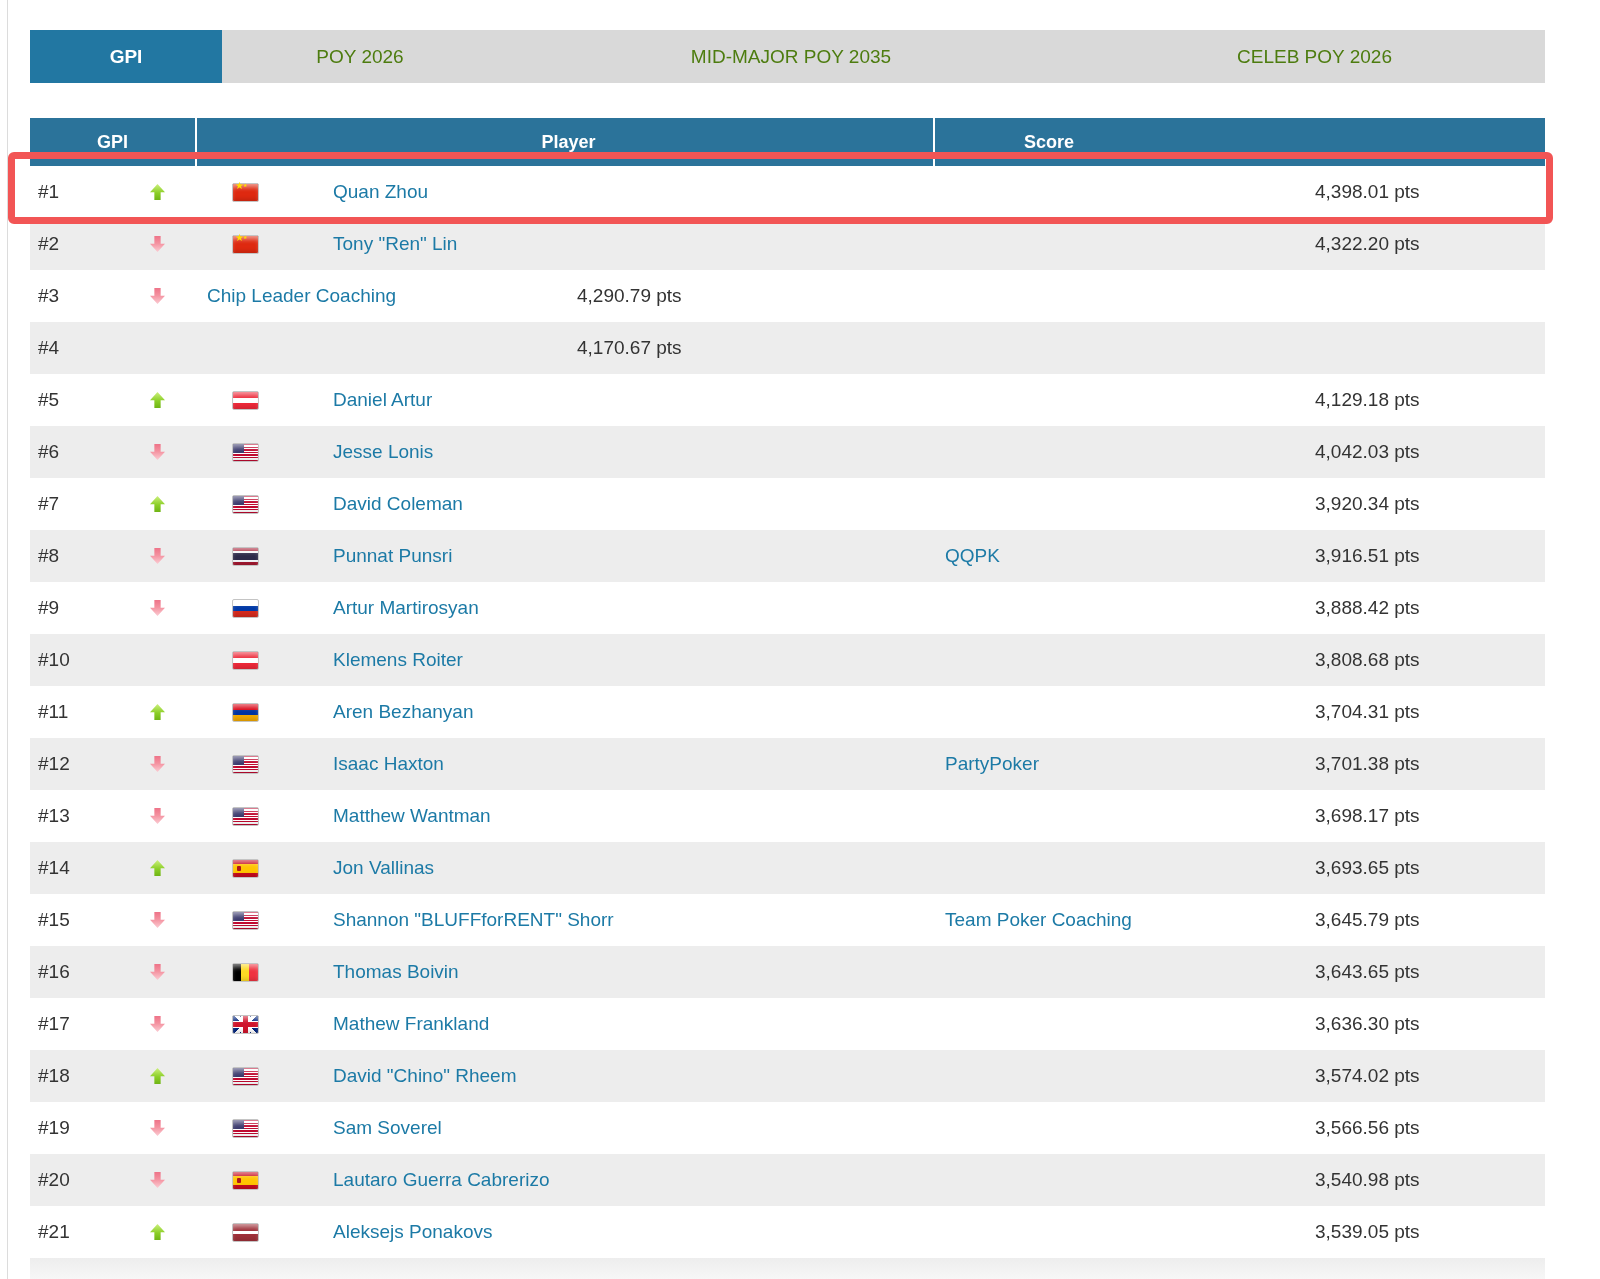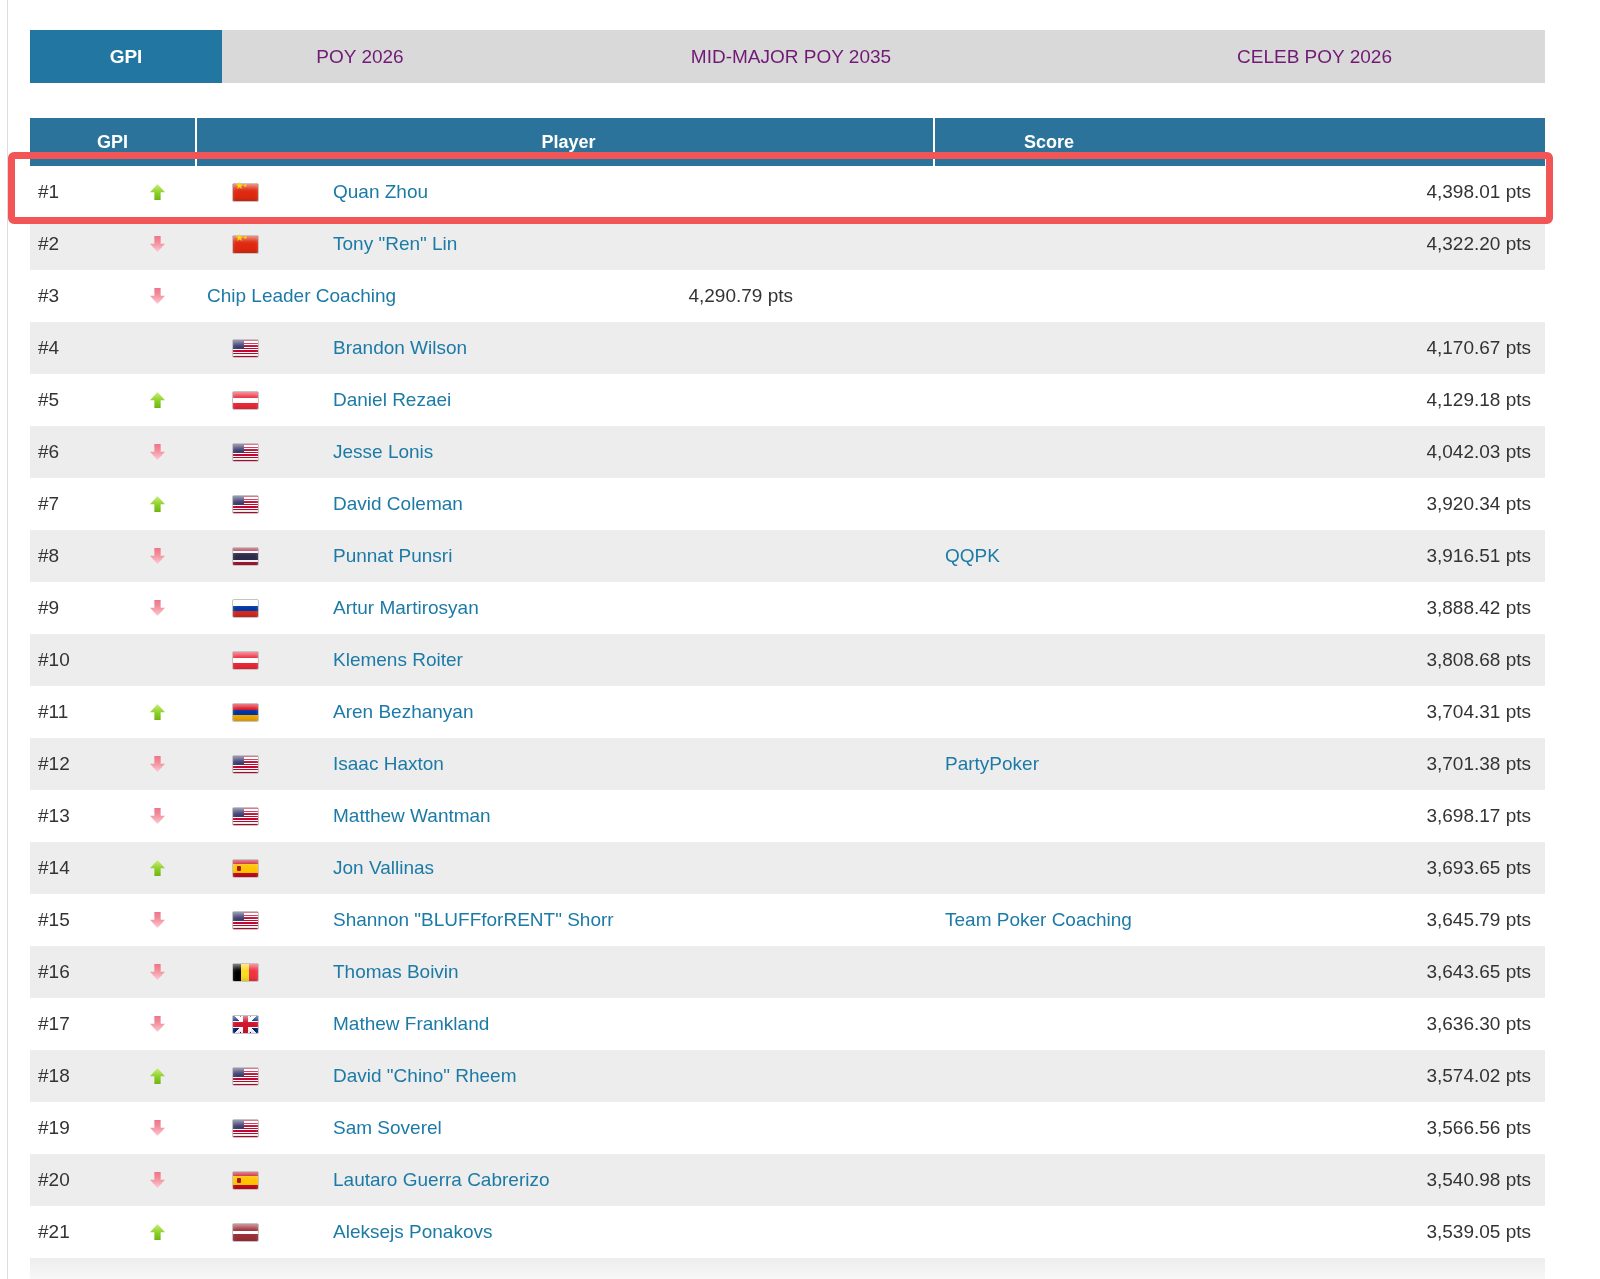--- a/index.html
+++ b/index.html
@@ -2,21 +2,21 @@
 <html><head>
 <meta charset="utf-8">
 <style>
   html,body{margin:0;padding:0;background:#fff;}
   body{font-family:"Liberation Sans","DejaVu Sans",sans-serif;-webkit-font-smoothing:antialiased;}
   .page{position:relative;width:1600px;height:1279px;background:#fff;overflow:hidden;}
   .page-edge{position:absolute;left:7px;top:0;bottom:0;width:1px;background:#dcdcdc;}
 
   
   .tabs{position:absolute;left:30px;top:30px;width:1515px;height:53px;display:flex;background:#d9d9d9;}
-  .tab{display:flex;align-items:center;justify-content:center;font-size:19px;color:#701a75;cursor:pointer;}
+  .tab{display:flex;align-items:center;justify-content:center;font-size:19px;color:#4d7c0f;cursor:pointer;}
   .tab.t0{width:192px;}
   .tab.t1{width:276px;}
   .tab.t2{width:586px;}
   .tab.t3{width:461px;}
   .tab.active{background:#2277a2;color:#fff;font-weight:700;}
 
   
   .rank-table{position:absolute;left:30px;top:118px;width:1515px;}
   .thead{display:flex;height:48px;background:#2b739a;}
   .th{display:flex;align-items:center;justify-content:center;color:#fff;font-size:18px;font-weight:700;box-sizing:border-box;}
@@ -26,21 +26,21 @@
   .th-score{width:228px;}
 
   .row{display:flex;height:52px;align-items:center;}
   .row.odd{background:#fff;}
   .row.even{background:#ededed;}
   .col{box-sizing:border-box;}
   .col-rank{width:167px;display:flex;align-items:center;padding-left:8px;}
   .rank{width:112px;font-size:19px;color:#333;}
   .col-player{width:738px;display:flex;align-items:center;}
   .col-team{width:380px;padding-left:10px;}
-  .col-score{width:230px;text-align:right;padding-right:14px;font-size:19px;color:#333;}
+  .col-score{width:230px;text-align:left;padding-right:14px;font-size:19px;color:#333;}
   .link{color:#1c7aa6;font-size:19px;text-decoration:none;cursor:pointer;}
   .pname{margin-left:74px;}
   .row-sliver{height:21px;background:linear-gradient(180deg,#ededed,#f7f7f7);}
 
   
   .arrow{width:15px;height:16px;display:inline-block;
          clip-path:polygon(50% 0,100% 52%,71% 52%,71% 100%,29% 100%,29% 52%,0 52%);}
   .arrow.up{background:linear-gradient(180deg,#cdf07e,#8ccf28 55%,#6fb414);}
   .arrow.down{transform:rotate(180deg);background:linear-gradient(180deg,#fbccd3,#f4919f 55%,#ee7388);}
 
@@ -131,37 +131,33 @@
     <div class="col col-team">
       <a class="link">Chip Leader Coaching</a>
     </div>
     <div class="col col-score">4,290.79 pts</div>
   </div>
         <div class="row even">
     <div class="col col-rank">
       <span class="rank">#4</span>
 
     </div>
-    <div class="col col-player">
-      <span class="flag flag-us"></span>
-      <a class="link pname">Brandon Wilson</a>
-    </div>
     <div class="col col-team">
       <a class="link"></a>
     </div>
     <div class="col col-score">4,170.67 pts</div>
   </div>
         <div class="row odd">
     <div class="col col-rank">
       <span class="rank">#5</span>
       <span class="arrow up"></span>
     </div>
     <div class="col col-player">
       <span class="flag flag-at"></span>
-      <a class="link pname">Daniel Rezaei</a>
+      <a class="link pname">Daniel Artur</a>
     </div>
     <div class="col col-team">
       <a class="link"></a>
     </div>
     <div class="col col-score">4,129.18 pts</div>
   </div>
         <div class="row even">
     <div class="col col-rank">
       <span class="rank">#6</span>
       <span class="arrow down"></span>

